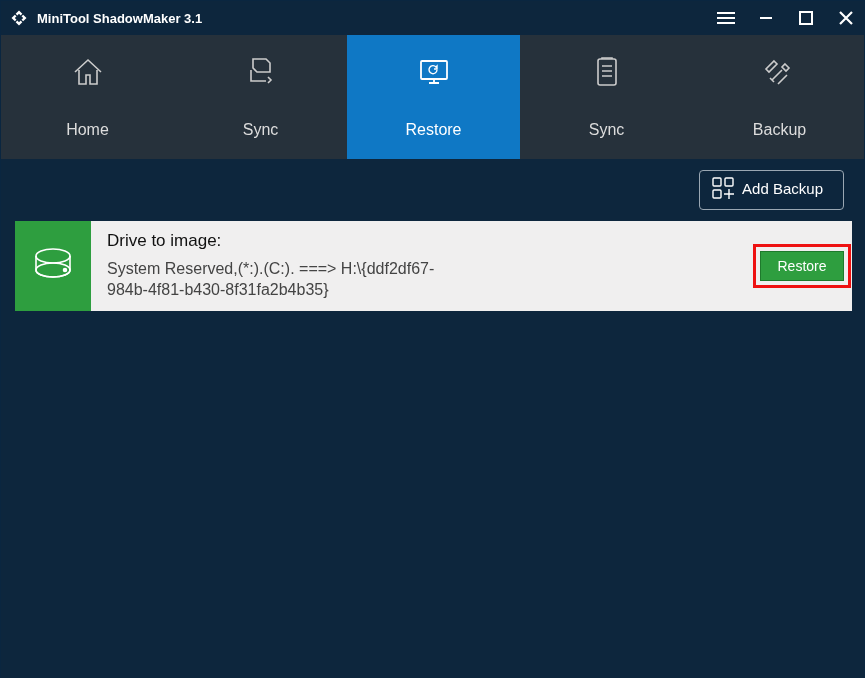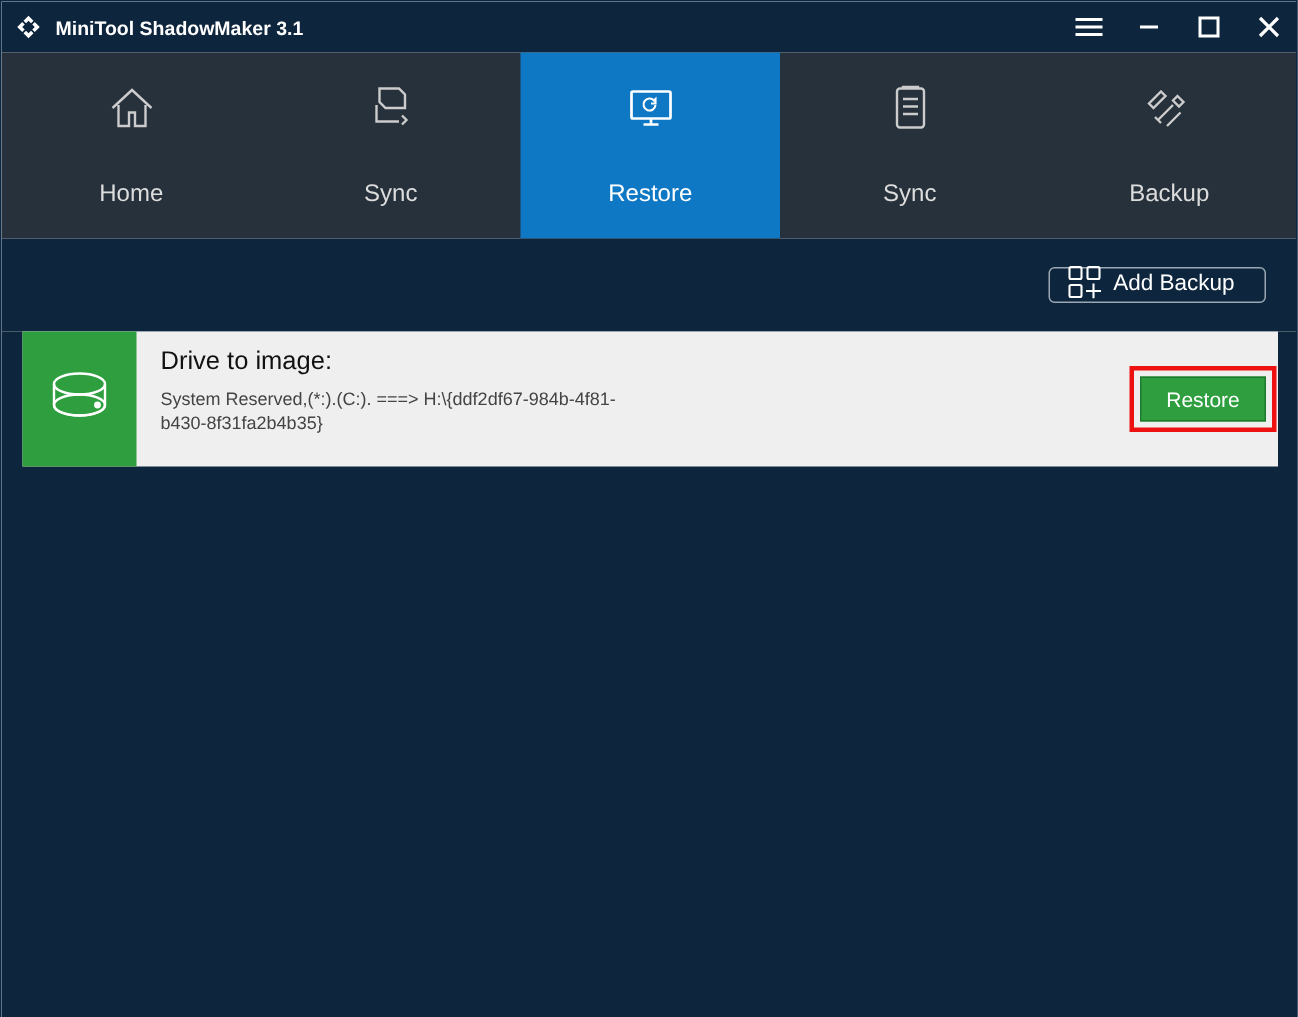--- a/index.html
+++ b/index.html
@@ -9,29 +9,29 @@
     .logo-icon { width:20px; height:20px; margin-right:8px; display:flex; align-items:center; justify-content:center; }
     .titlebar .title { font-size:13px; font-weight:600; }
     .titlebar .spacer { flex:1; }
     .win-btn { width:40px; height:34px; display:flex; align-items:center; justify-content:center; color:#fff; }
     .win-btn svg { stroke:#fff; }
     .nav { height:124px; background:#26313b; display:flex; }
     .nav-item { flex:1; color:#ddd; display:flex; flex-direction:column; align-items:center; justify-content:center; gap:32px; font-size:16px; }
     .nav-item.active { background:#0f78c5; color:#fff; }
     .nav-item .nav-icon { width:34px; height:34px; }
     .toolbar { background:#0d263d; height:62px; display:flex; justify-content:flex-end; align-items:center; padding:0 22px; }
-    .add-backup-btn { border:1px solid #9aa7b3; border-radius:4px; color:#fff; height:24px; padding:0 20px 4px 12px; display:flex; align-items:center; gap:8px; font-size:15px; }
+    .add-backup-btn { border:1px solid #9aa7b3; border-radius:4px; color:#fff; height:40px; padding:0 20px 4px 12px; display:flex; align-items:center; gap:8px; font-size:15px; }
     .add-backup-btn .ab-icon { width:22px; height:22px; }
     .content { flex:1; background:#0d263d; padding:0 14px 14px 14px; }
     .card { display:flex; background:#f0efef; height:90px; }
     .card-left { width:76px; background:#2e9e3f; display:flex; align-items:center; justify-content:center; }
     .card-left svg { width:44px; height:44px; }
     .card-mid { flex:1; padding:10px 16px 16px 16px; }
     .card-mid .card-title { font-size:17px; font-weight:500; color:#111; margin-bottom:8px; }
-    .card-mid .card-detail { font-size:12px; color:#444; line-height:1.3; max-width:330px; }
+    .card-mid .card-detail { font-size:16px; color:#444; line-height:1.3; max-width:330px; }
     .card-right { width:100px; display:flex; align-items:center; justify-content:center; }
     .restore-btn-wrap { border:3px solid #e11; padding:4px; }
     .restore-btn { background:#2e9e3f; color:#fff; border:1px solid #1e7a2c; padding:6px 16px; font-size:14px; }
   </style>
 </head>
 <body>
 
 <div class="window">
   <div class="titlebar">
     <span class="logo-icon">

